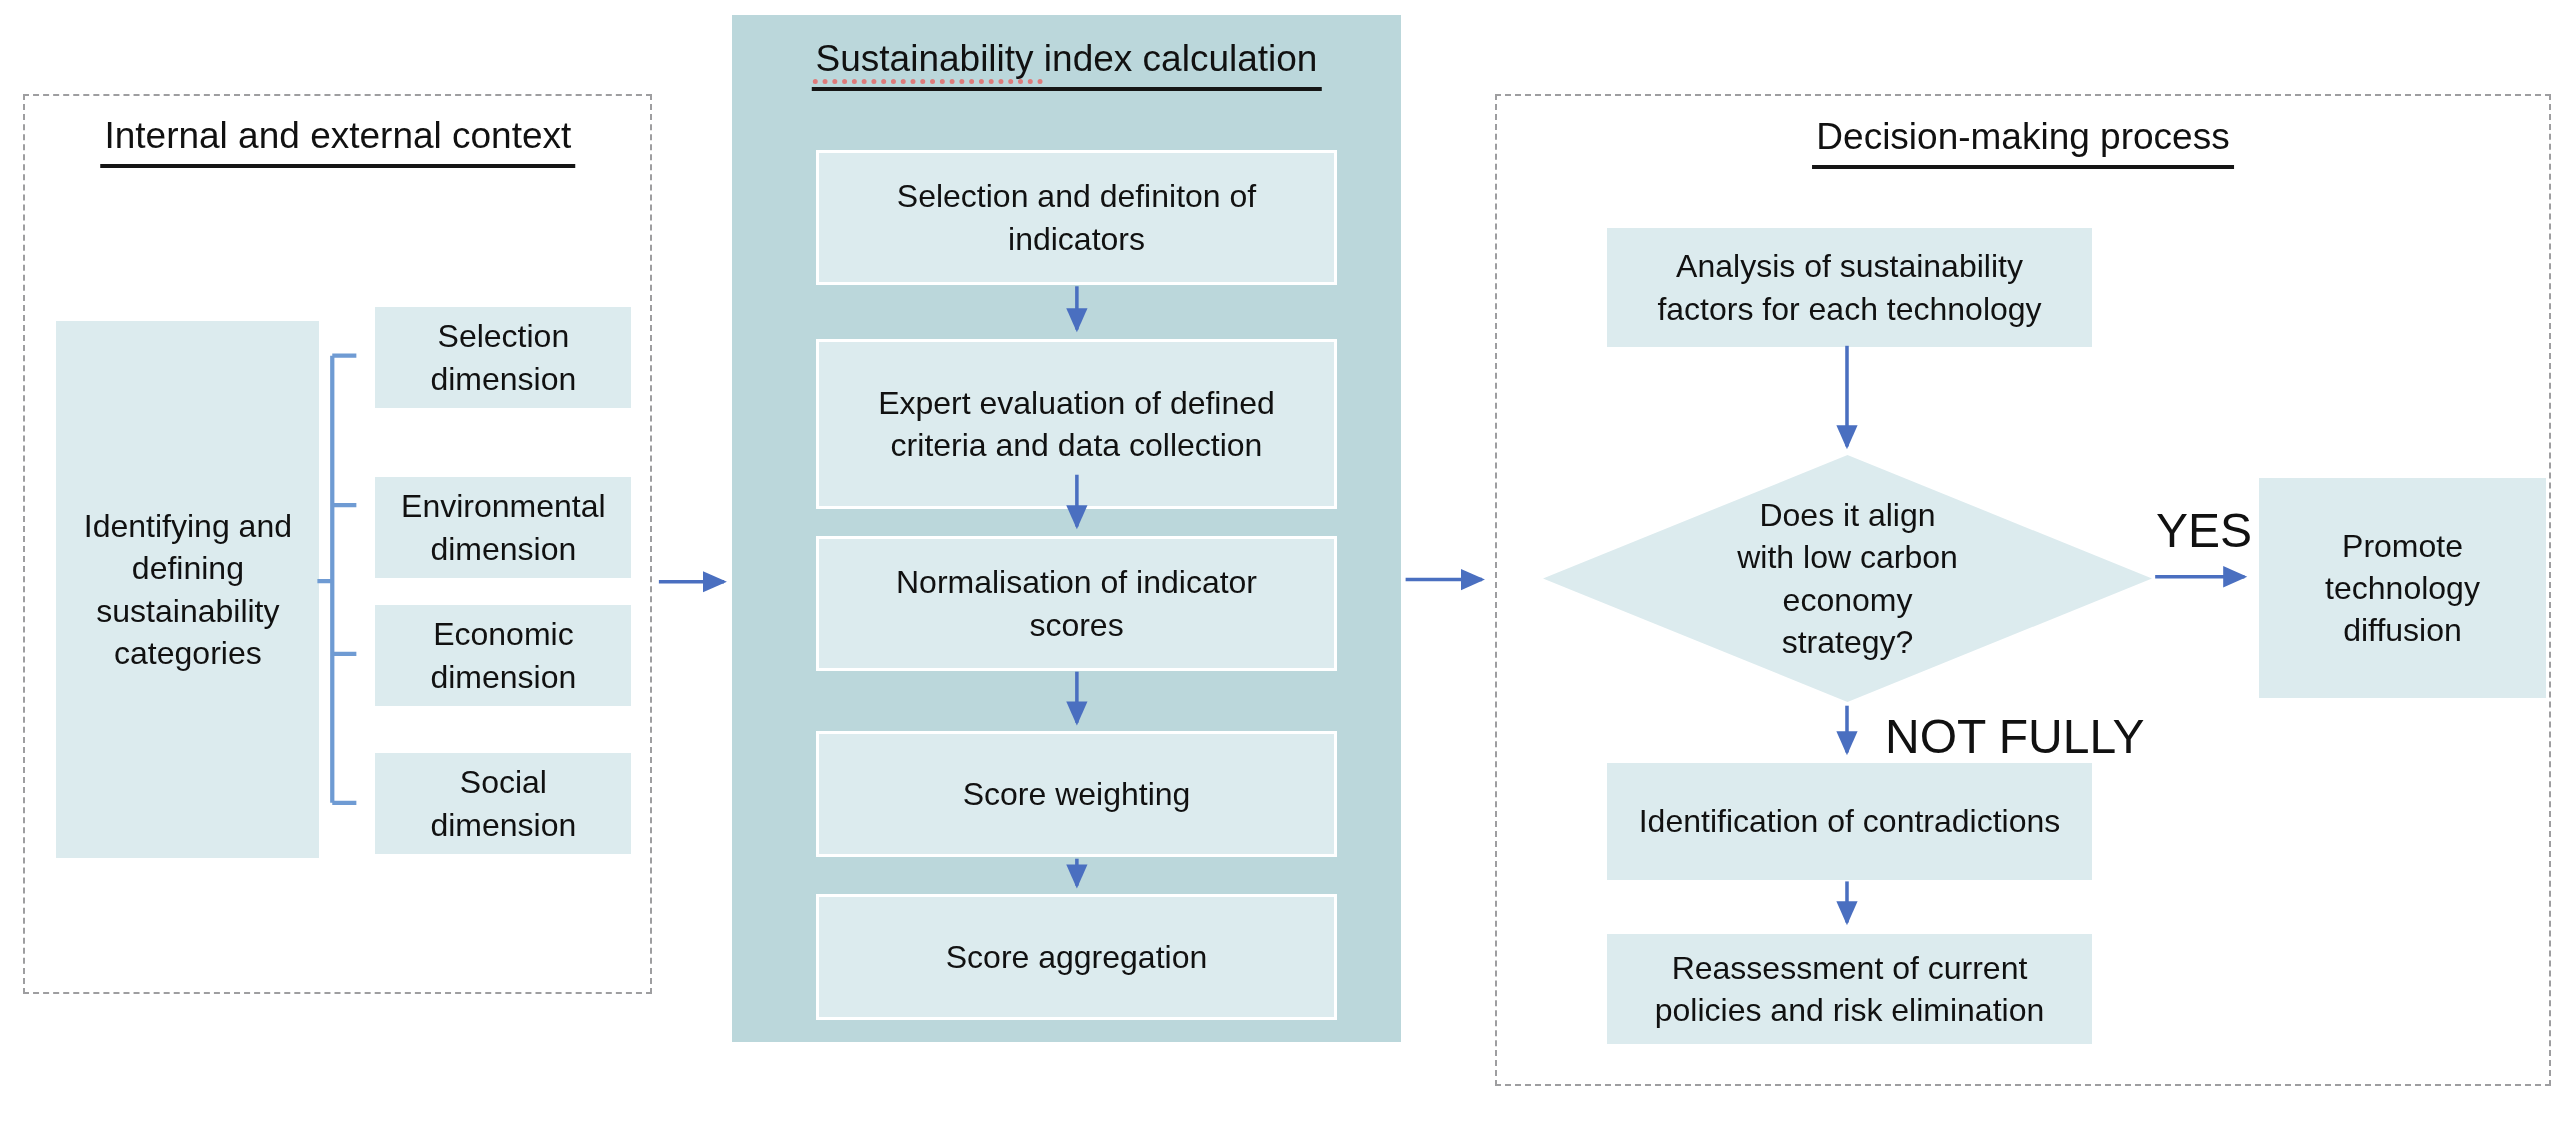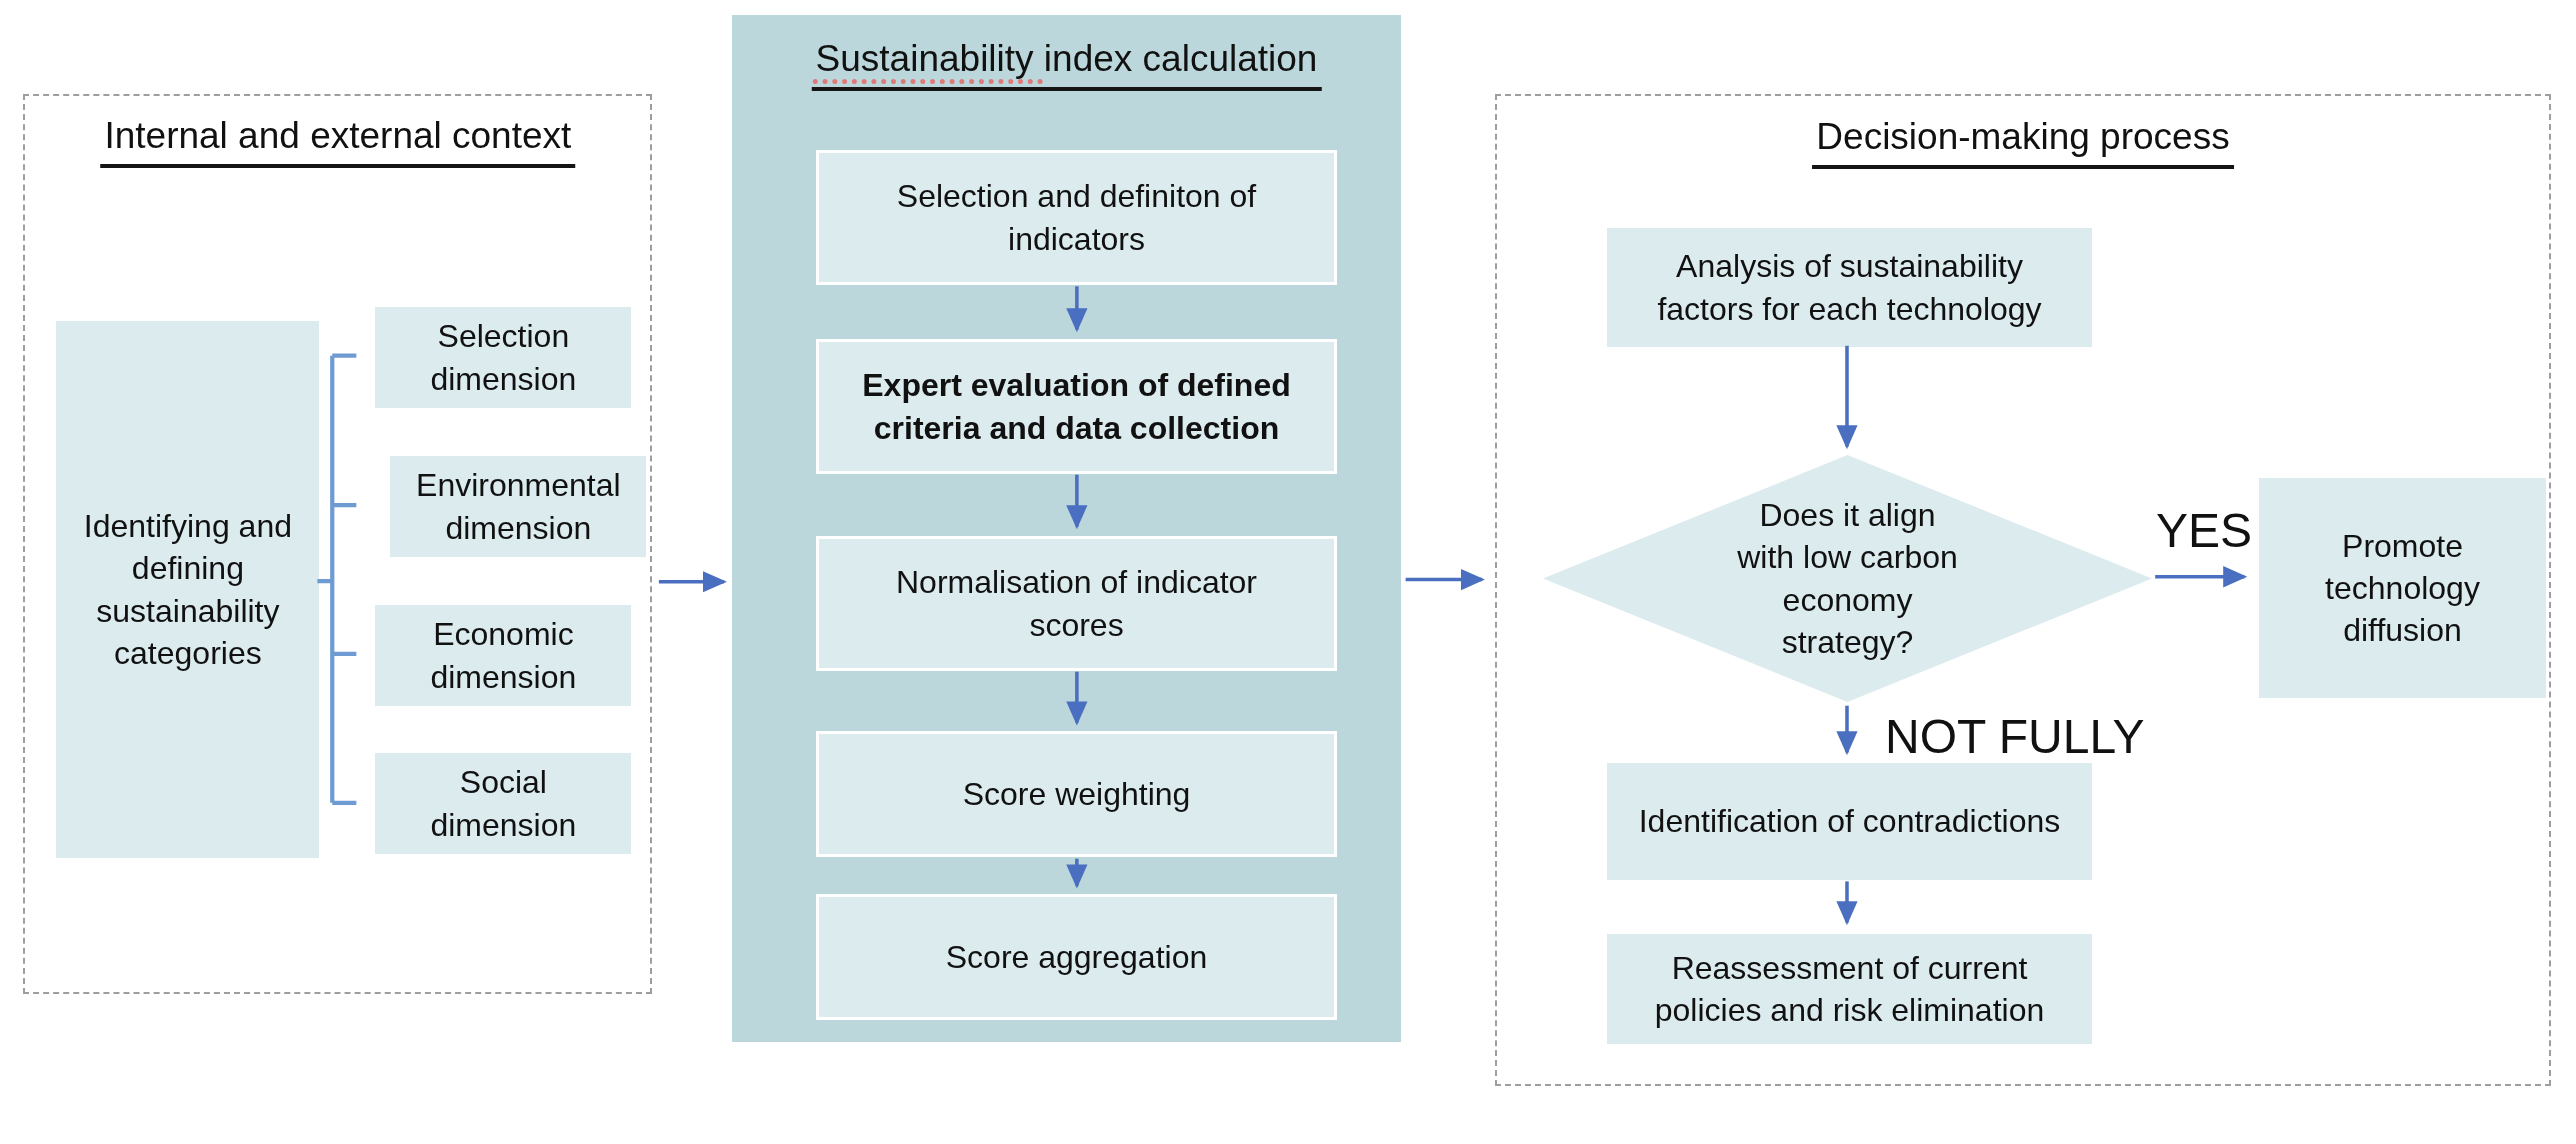--- a/index.html
+++ b/index.html
@@ -31,28 +31,28 @@
     border-bottom:5px dotted var(--squiggle);}
   .box{position:absolute;background:var(--box-fill);display:flex;align-items:center;justify-content:center;
     text-align:center;font-size:32px;line-height:1.32;}
   .bt{display:inline-block;}
   
   #big-box{left:31px;top:225px;width:263px;height:537px;}
   #big-box .bt{max-width:234px;}
   .dim{left:350px;width:256px;height:101px;}
   .dim .bt{max-width:234px;}
   #dim-technical{top:211px;}
-  #dim-environmental{top:360px;margin-left:15px;}
+  #dim-environmental{top:381px;}
   #dim-economic{top:509px;}
   #dim-social{top:657px;}
   
   .step{left:84px;width:521px;border:3.5px solid #ffffff;}
   .step .bt{max-width:453px;}
   #step-1{top:135px;height:135px;}
-  #step-2{top:324px;height:135px;font-weight:bold;}
+  #step-2{top:324px;height:170px;}
   #step-3{top:521px;height:135px;}
   #step-4{top:716px;height:126px;}
   #step-5{top:879px;height:126px;}
   
   #analysis-box{left:110px;top:132px;width:485px;height:119px;}
   #analysis-box .bt{max-width:425px;}
   #decision-diamond{left:46px;top:359px;width:609px;height:247px;
     clip-path:polygon(50% 0,100% 50%,50% 100%,0 50%);}
   #decision-diamond .bt{max-width:241px;}
   #promote-box{left:762px;top:382px;width:287px;height:220px;}

